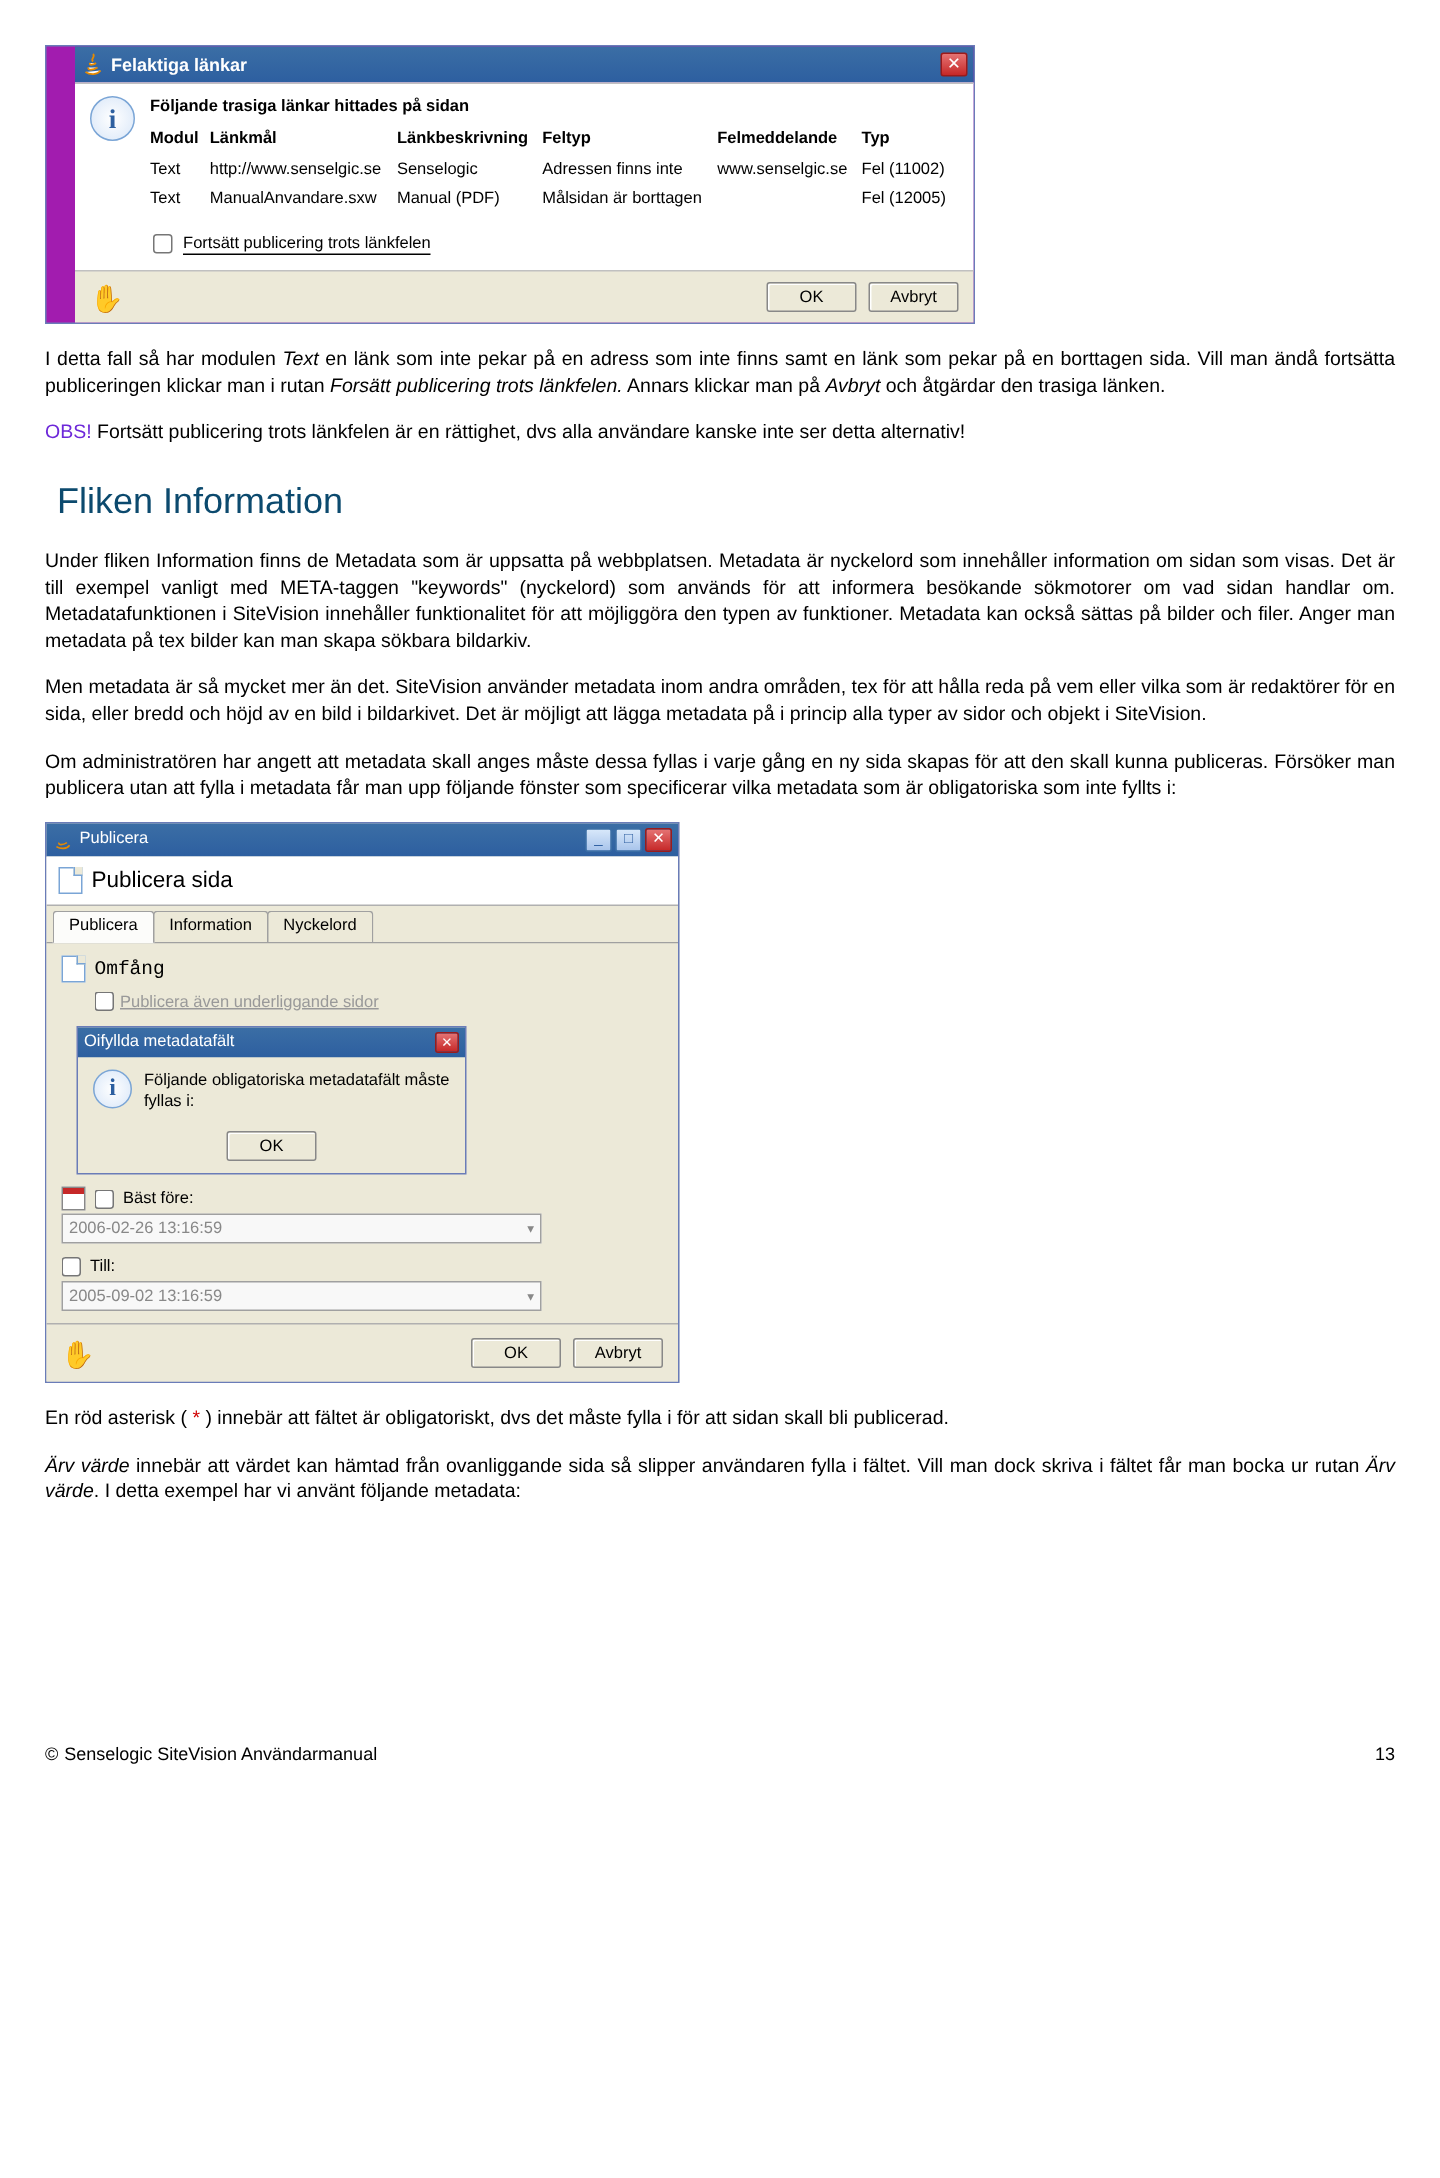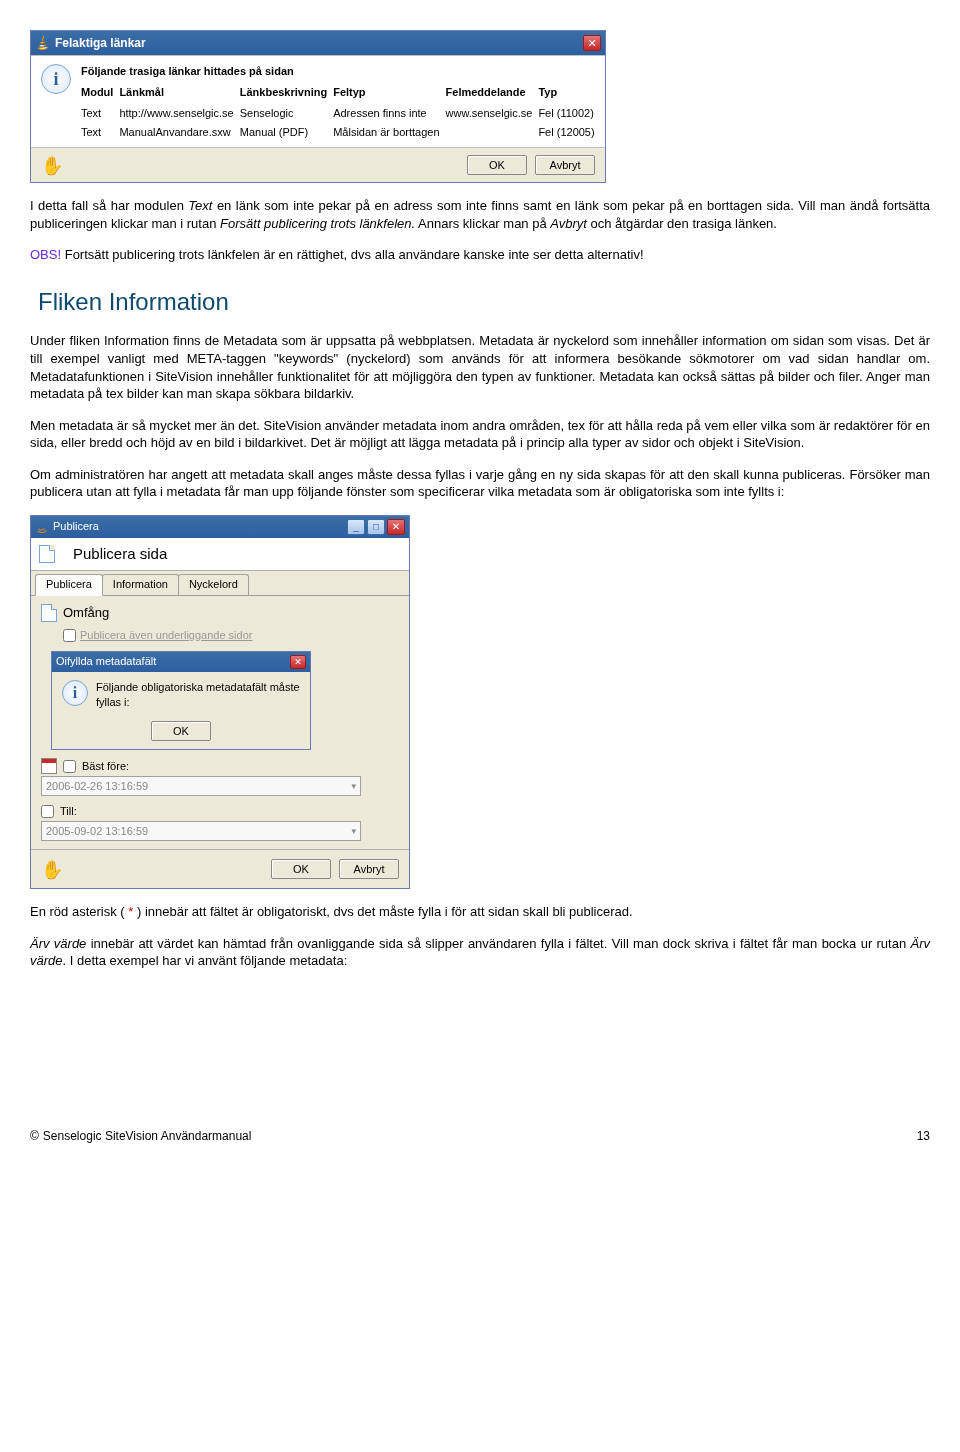--- a/index.html
+++ b/index.html
@@ -9,25 +9,26 @@
     color: #000;
     background: #fff;
     width: 960px;
     padding: 0;
     line-height: 1.35;
   }
   .page { padding: 30px 30px 20px 30px; }
 
   
   .dlg1 {
-    width: 576px;
+    width: 620px;
     border: 1px solid #6a7cb8;
-    background: #a16207;
+    background: #a21caf;
     font-family: Tahoma, sans-serif;
     font-size: 11px;
+    padding-left: 19px;
   }
   .titlebar {
     background: linear-gradient(#3b6ea5, #2d5fa0);
     color: #fff;
     display: flex;
     align-items: center;
     padding: 2px 4px;
     height: 24px;
   }
   .titlebar .java-icon { width: 16px; height: 16px; margin-right: 4px; }
@@ -84,21 +85,21 @@
 
   
   p.body { margin: 14px 0; text-align: justify; font-size: 13px; }
   .italic { font-style: italic; }
   .obs { color: #6d28d9; font-weight: normal; }
   h2.section { font-family: Verdana, sans-serif; font-weight: normal; font-size: 24px; color: #0c4a6e; margin: 22px 0 10px 8px; }
   .red { color: #d00000; }
 
   
   .dlg2 {
-    width: 380px;
+    width: 423px;
     border: 1px solid #6a7cb8;
     background: #ece9d8;
     font-family: Tahoma, sans-serif;
     font-size: 11px;
     margin-top: 6px;
   }
   .titlebar2 {
     background: linear-gradient(#3b6ea5, #2d5fa0);
     color: #fff;
     display: flex;
@@ -117,41 +118,41 @@
   .titlebar2 .closeb {
     width: 18px; height: 16px; margin-left: 2px;
     background: linear-gradient(#e57373,#c62828);
     border: 1px solid #9a1b1b; border-radius: 2px;
     color: #fff; font-size: 10px; line-height: 14px; text-align: center;
   }
   .dlg2-header {
     background: #fff;
     padding: 6px 8px;
     font-size: 15px;
-    display: flex; align-items: center; gap: 18px;
+    display: flex; align-items: center; gap: 6px;
     border-bottom: 1px solid #b0b0b0;
   }
   .paper-icon {
     width: 16px; height: 18px; background: #fff; border: 1px solid #7aa5d6;
     position: relative;
   }
   .paper-icon::after { content: ""; position: absolute; right: -1px; top: -1px; width: 5px; height: 5px; background: #ece9d8; border-left: 1px solid #7aa5d6; border-bottom: 1px solid #7aa5d6; }
   .tabs { display: flex; background: #ece9d8; padding-top: 3px; font-size: 11px; border-bottom: 1px solid #a0a0a0; padding-left: 4px; }
   .tab {
     padding: 2px 10px 3px 10px;
     border: 1px solid #a0a0a0;
     border-bottom: none;
     background: #ece9d8;
     margin-right: -1px;
     border-radius: 3px 3px 0 0;
     position: relative;
   }
   .tab.active { background: #fcfcfa; border-bottom: 1px solid #fcfcfa; margin-bottom: -1px; }
   .dlg2-content { padding: 8px 10px; background: #ece9d8; }
-  .sect-h { display: flex; align-items: flex-start; gap: 6px; font-size: 13px; margin-bottom: 4px; }
+  .sect-h { display: flex; align-items: flex-start; gap: 6px; font-size: 13px; margin-bottom: 4px; font-family: Liberation Mono, monospace; }
   .underline-cb { font-size: 11px; text-decoration: underline; margin: 6px 0 8px 22px; color: #999; }
   .underline-cb input { margin-right: 4px; vertical-align: middle; }
 
   
   .dlg3 {
     width: 260px;
     border: 1px solid #6a7cb8;
     background: #ece9d8;
     margin: 4px 0 8px 10px;
     font-size: 11px;
@@ -251,20 +252,24 @@
                 <td>ManualAnvandare.sxw</td>
                 <td>Manual (PDF)</td>
                 <td>Målsidan är borttagen</td>
                 <td></td>
                 <td>Fel (12005)</td>
               </tr>
             </tbody>
           </table>
         </div>
       </div>
+      <div class="dlg1-cb">
+        <input type="checkbox" style="">
+        <span>Fortsätt publicering trots länkfelen</span>
+      </div>
     </div>
     <div class="dlg1-btns">
       <div class="hand-icon">✋</div>
       <button class="winbtn">OK</button>
       <button class="winbtn">Avbryt</button>
     </div>
   </div>
 
   <p class="body">
     <span>I detta fall så har modulen </span><span class="italic">Text</span><span> en länk som inte pekar på en adress som inte finns samt en länk som pekar på en borttagen sida. Vill man ändå fortsätta publiceringen klickar man i rutan </span><span class="italic">Forsätt publicering trots länkfelen.</span><span> Annars klickar man på </span><span class="italic">Avbryt</span><span> och åtgärdar den trasiga länken.</span>

